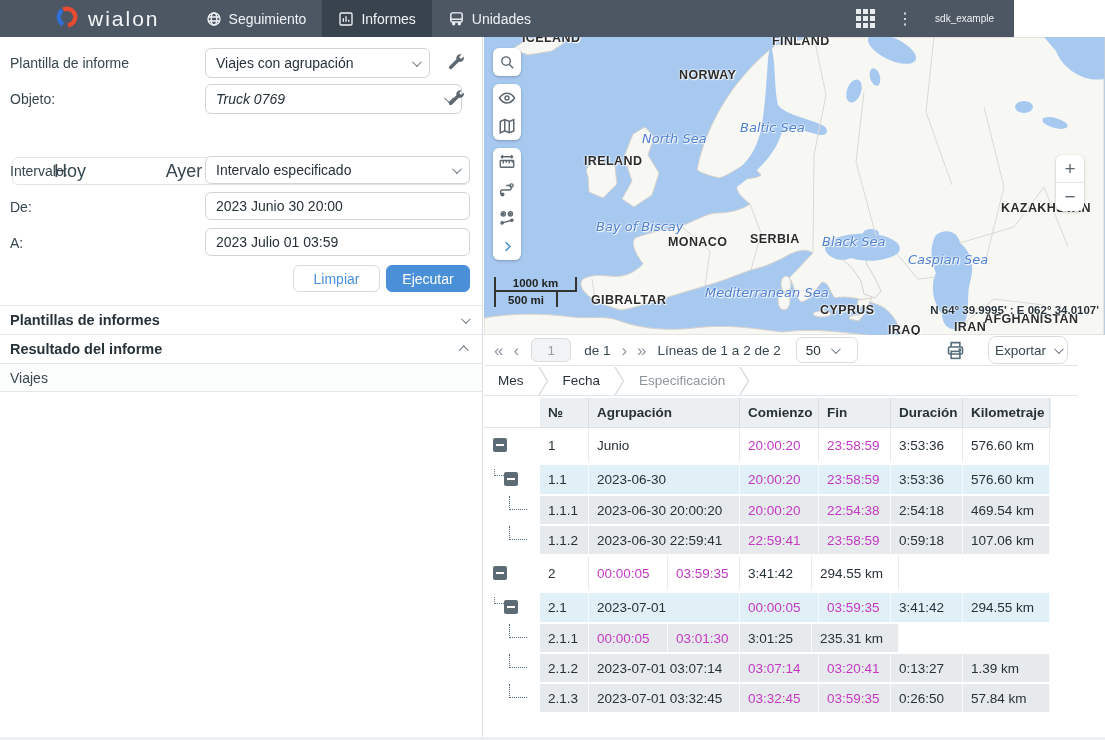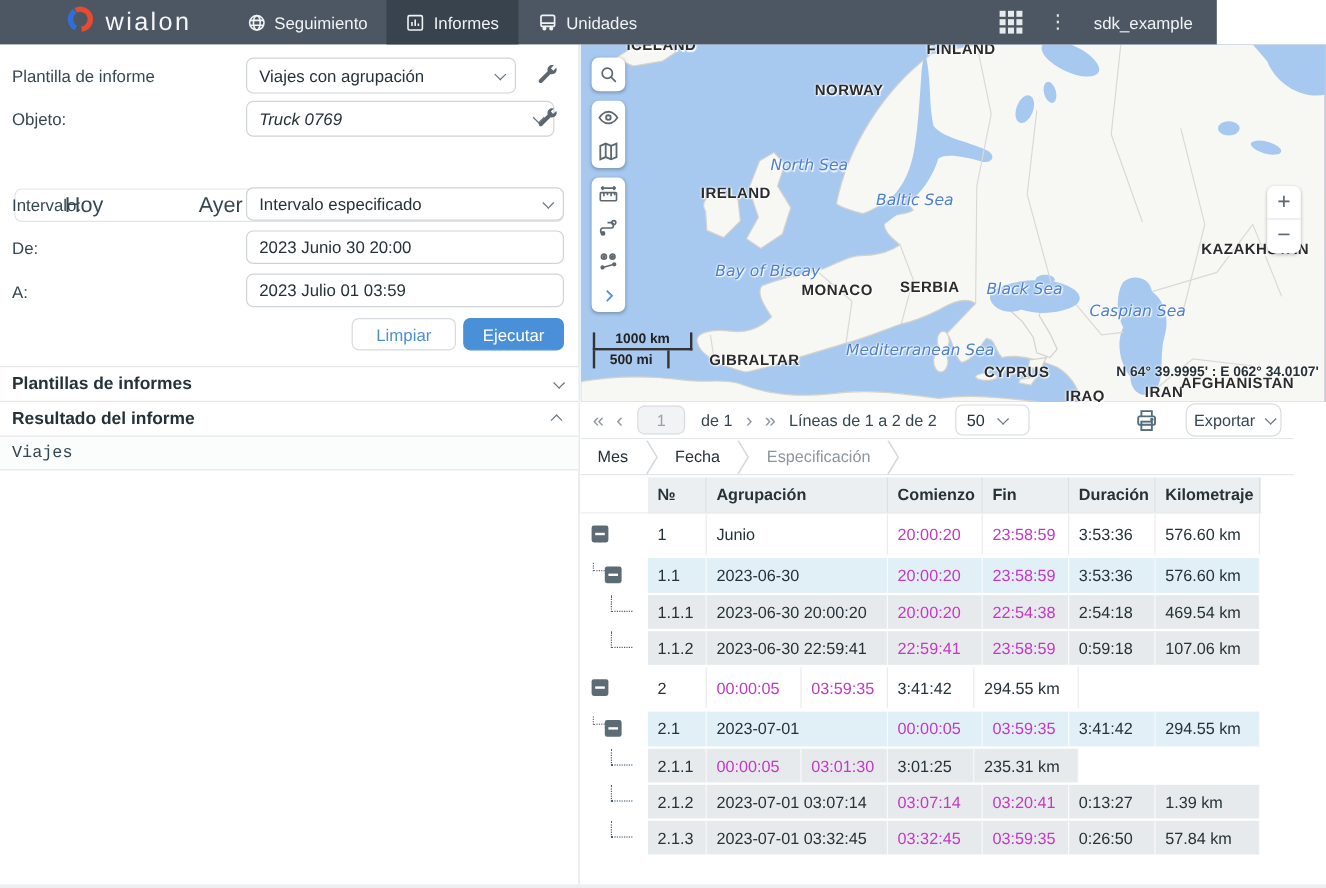--- a/index.html
+++ b/index.html
@@ -11,21 +11,21 @@
   .brand { display:flex; align-items:center; gap:9px; padding:0 30px 0 55px; }
   .brand-text { font-size:21px; letter-spacing:2px; font-weight:400; color:#f4f6f8; }
   .nav-items { display:flex; align-items:stretch; }
   .nav-item { display:flex; align-items:center; gap:7px; padding:0 16px; font-size:14px; color:#f0f3f5; cursor:pointer; }
   .nav-item.active { background:#39434e; }
   .nav-item svg { display:block; }
   .nav-right { margin-left:auto; display:flex; align-items:center; gap:22px; padding-right:20px; }
   .grid-icon { display:grid; grid-template-columns:repeat(3,5px); grid-template-rows:repeat(3,5px); gap:2px; }
   .grid-icon i { background:#e8ebee; }
   .kebab { font-size:16px; color:#e8ebee; letter-spacing:0; line-height:1; }
-  .user-name { font-size:14px; color:#f0f3f5; }
+  .user-name { font-size:10px; color:#f0f3f5; }
 
   
   #left-panel { position:absolute; left:0; top:37px; width:483px; height:703px; background:#fff; border-right:1px solid #dcdfe2; }
   .f-label { position:absolute; left:10px; font-size:14px; color:#37474f; }
   .ctrl { position:absolute; background:#fff; border:1px solid #cfd4d8; border-radius:6px; display:flex; align-items:center; font-size:14px; color:#263238; padding:0 10px; cursor:pointer; }
   .ctrl .caret { margin-left:auto; }
   .caret { width:7px; height:7px; border-right:1.6px solid #6b7680; border-bottom:1.6px solid #6b7680; transform:rotate(45deg) translateY(-2px); }
   .caret.up { transform:rotate(225deg) translateY(-1px); }
   .wrench-btn { position:absolute; width:22px; height:22px; cursor:pointer; }
   .seg-group { position:absolute; left:12px; top:120px; width:458px; height:28px; border:1px solid #e2e5e8; border-radius:6px; display:flex; overflow:hidden; background:#fff; }
@@ -214,21 +214,21 @@
   <div class="btn primary" style="left:386px; top:228px; width:84px;">Ejecutar</div>
 
   <div class="section-hdr" style="top:268px;">
     <span>Plantillas de informes</span>
     <span class="caret"></span>
   </div>
   <div class="section-hdr" style="top:297px;">
     <span>Resultado del informe</span>
     <span class="caret up"></span>
   </div>
-  <div class="result-item" style="top:326px;font-family:Liberation Mono, monospace;">Viajes</div>
+  <div class="result-item" style="top:326px;">Viajes</div>
 </aside>
 
 <section id="right-pane">
 
   <div id="map">
     <svg class="base" width="621" height="298" viewBox="0 0 621 298">
 
       <path d="M213,133 C222,86 252,38 292,8 L330,0 L620,0 L620,298 L418,298
                C413,283 407,275 397,269 C380,262 362,258 351,261 C344,253 346,246 338,245
                C331,253 327,263 317,265 C309,257 311,247 305,241 C314,232 321,224 329,216
@@ -282,21 +282,21 @@
         <path d="M108,242 L112,268"></path>
         <path d="M413,217 L434,242 L452,240"></path>
         <path d="M478,288 L510,262 L560,268"></path>
       </g>
     </svg>
 
     <div id="map-labels">
         <span class="map-label country" style="left: 38px; top: -6px;">ICELAND</span>
         <span class="map-label country" style="left: 288px; top: -3px;">FINLAND</span>
         <span class="map-label country" style="left: 195px; top: 31px;">NORWAY</span>
-        <span class="map-label sea" style="left: 246px; top: 83px; margin-top: 40px;">Baltic Sea</span>
+        <span class="map-label sea" style="left: 256px; top: 83px;">Baltic Sea</span>
         <span class="map-label sea" style="left: 158px; top: 94px;">North Sea</span>
         <span class="map-label country" style="left: 100px; top: 117px;">IRELAND</span>
         <span class="map-label sea" style="left: 112px; top: 182px;">Bay of Biscay</span>
         <span class="map-label country" style="left: 184px; top: 198px;">MONACO</span>
         <span class="map-label country" style="left: 266px; top: 195px;">SERBIA</span>
         <span class="map-label sea" style="left: 338px; top: 197px;">Black Sea</span>
         <span class="map-label sea" style="left: 424px; top: 215px;">Caspian Sea</span>
         <span class="map-label country" style="left: 517px; top: 164px;">KAZAKHSTAN</span>
         <span class="map-label sea" style="left: 221px; top: 248px;">Mediterranean Sea</span>
         <span class="map-label country" style="left: 107px; top: 256px;">GIBRALTAR</span>

